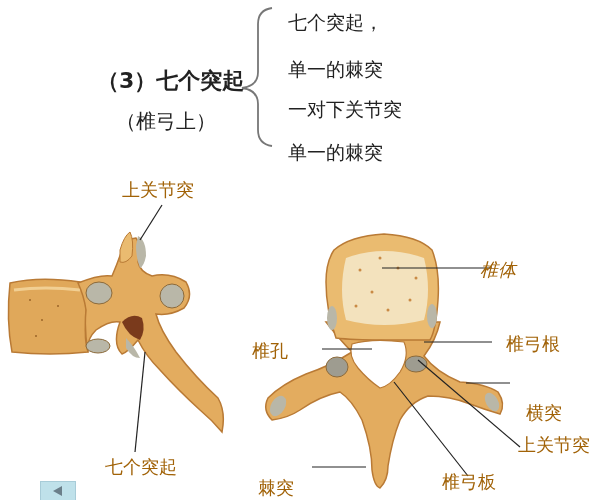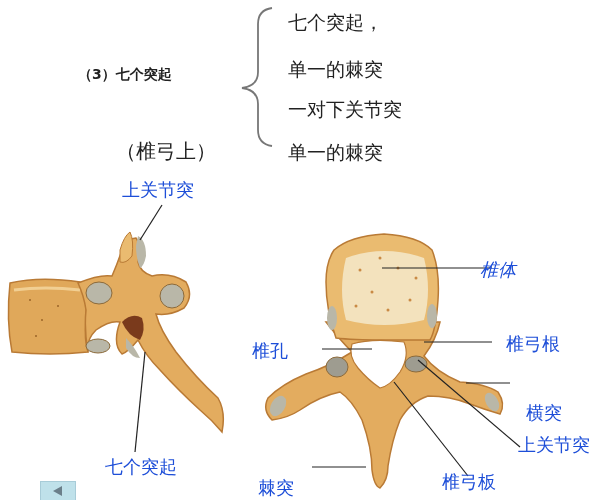--- a/index.html
+++ b/index.html
@@ -1,22 +1,22 @@
 <!DOCTYPE html>
 <html><head>
 <meta charset="utf-8">
 <style>
   html, body { margin:0; padding:0; background:#ffffff; }
   body { width:610px; height:500px; position:relative; overflow:hidden;
          font-family:"DejaVu Sans", "Liberation Sans", sans-serif; color:#222; }
   .abs { position:absolute; }
-  .heading { font-size:14px; font-weight:bold; color:#222; white-space:nowrap; }
-  .sub { font-size:20px; color:#222; white-space:nowrap;margin-top:30px; }
+  .heading { font-size:22px; font-weight:bold; color:#222; white-space:nowrap;margin-left:19px; }
+  .sub { font-size:20px; color:#222; white-space:nowrap; }
   .item { font-size:19px; color:#222; white-space:nowrap; }
-  .label { font-size:18px; color:#1d4ed8; white-space:nowrap; }
+  .label { font-size:18px; color:#a16207; white-space:nowrap; }
   svg { position:absolute; left:0; top:0; }
   .nav-btn { position:absolute; left:40px; top:481px; width:34px; height:19px;
              background:#bfe1ea; border:1px solid #a8ccd8; cursor:pointer; }
   .nav-btn .tri { position:absolute; left:12px; top:4px; width:0; height:0;
              border-top:5px solid transparent; border-bottom:5px solid transparent;
              border-right:9px solid #6b7f8a; }
 </style>
 </head>
 <body>
 

